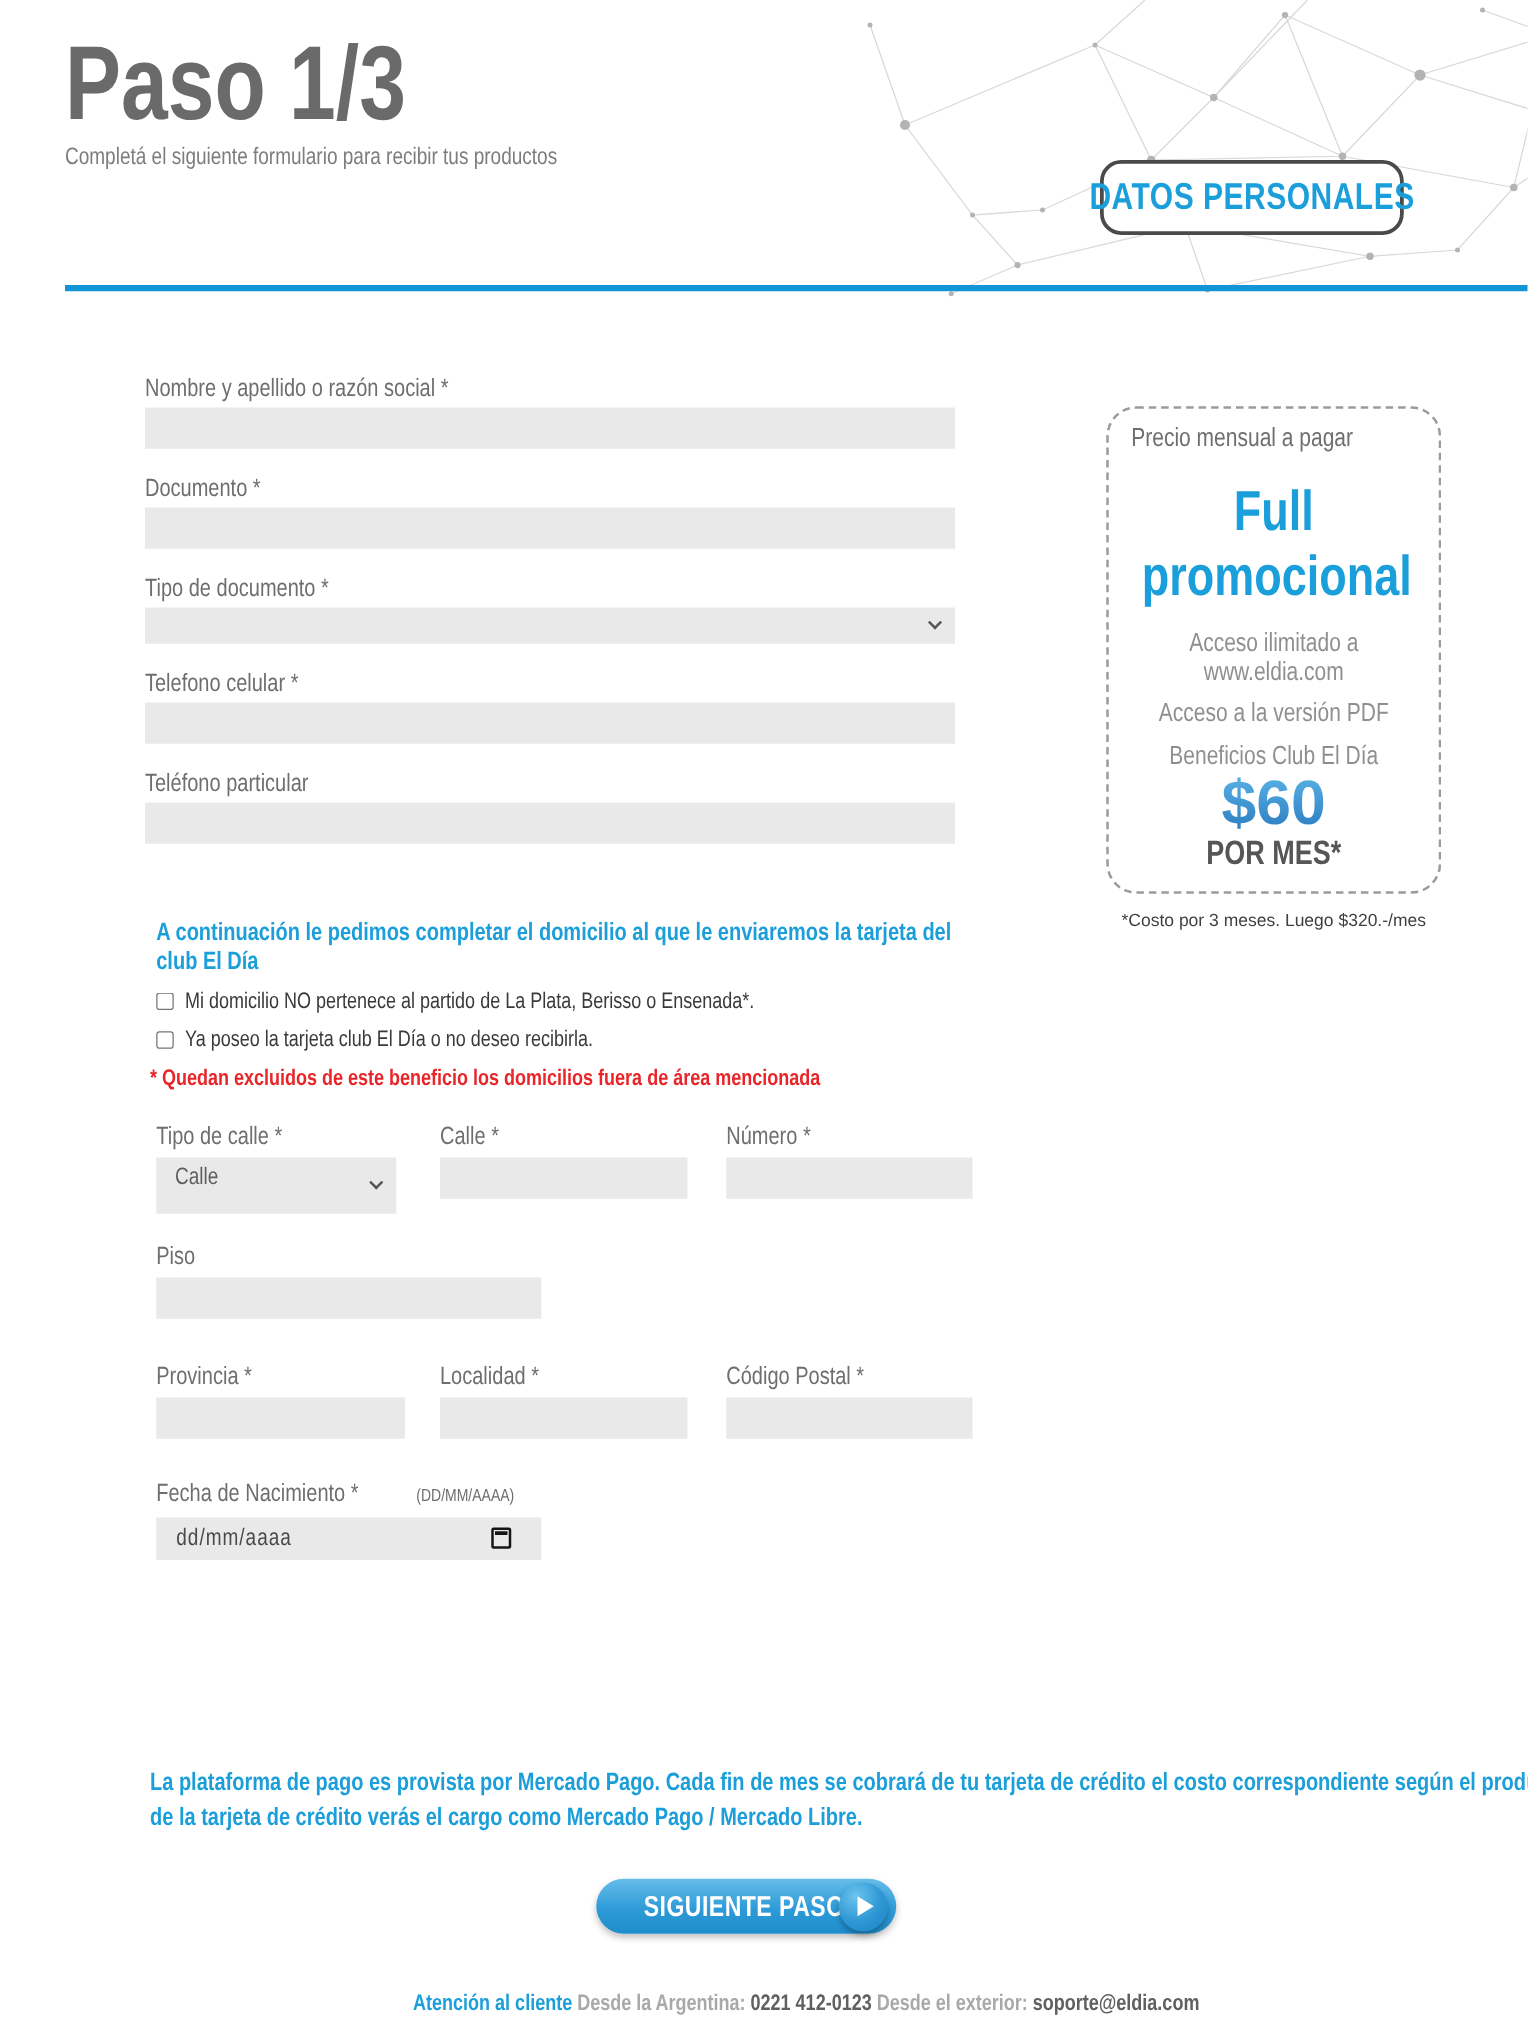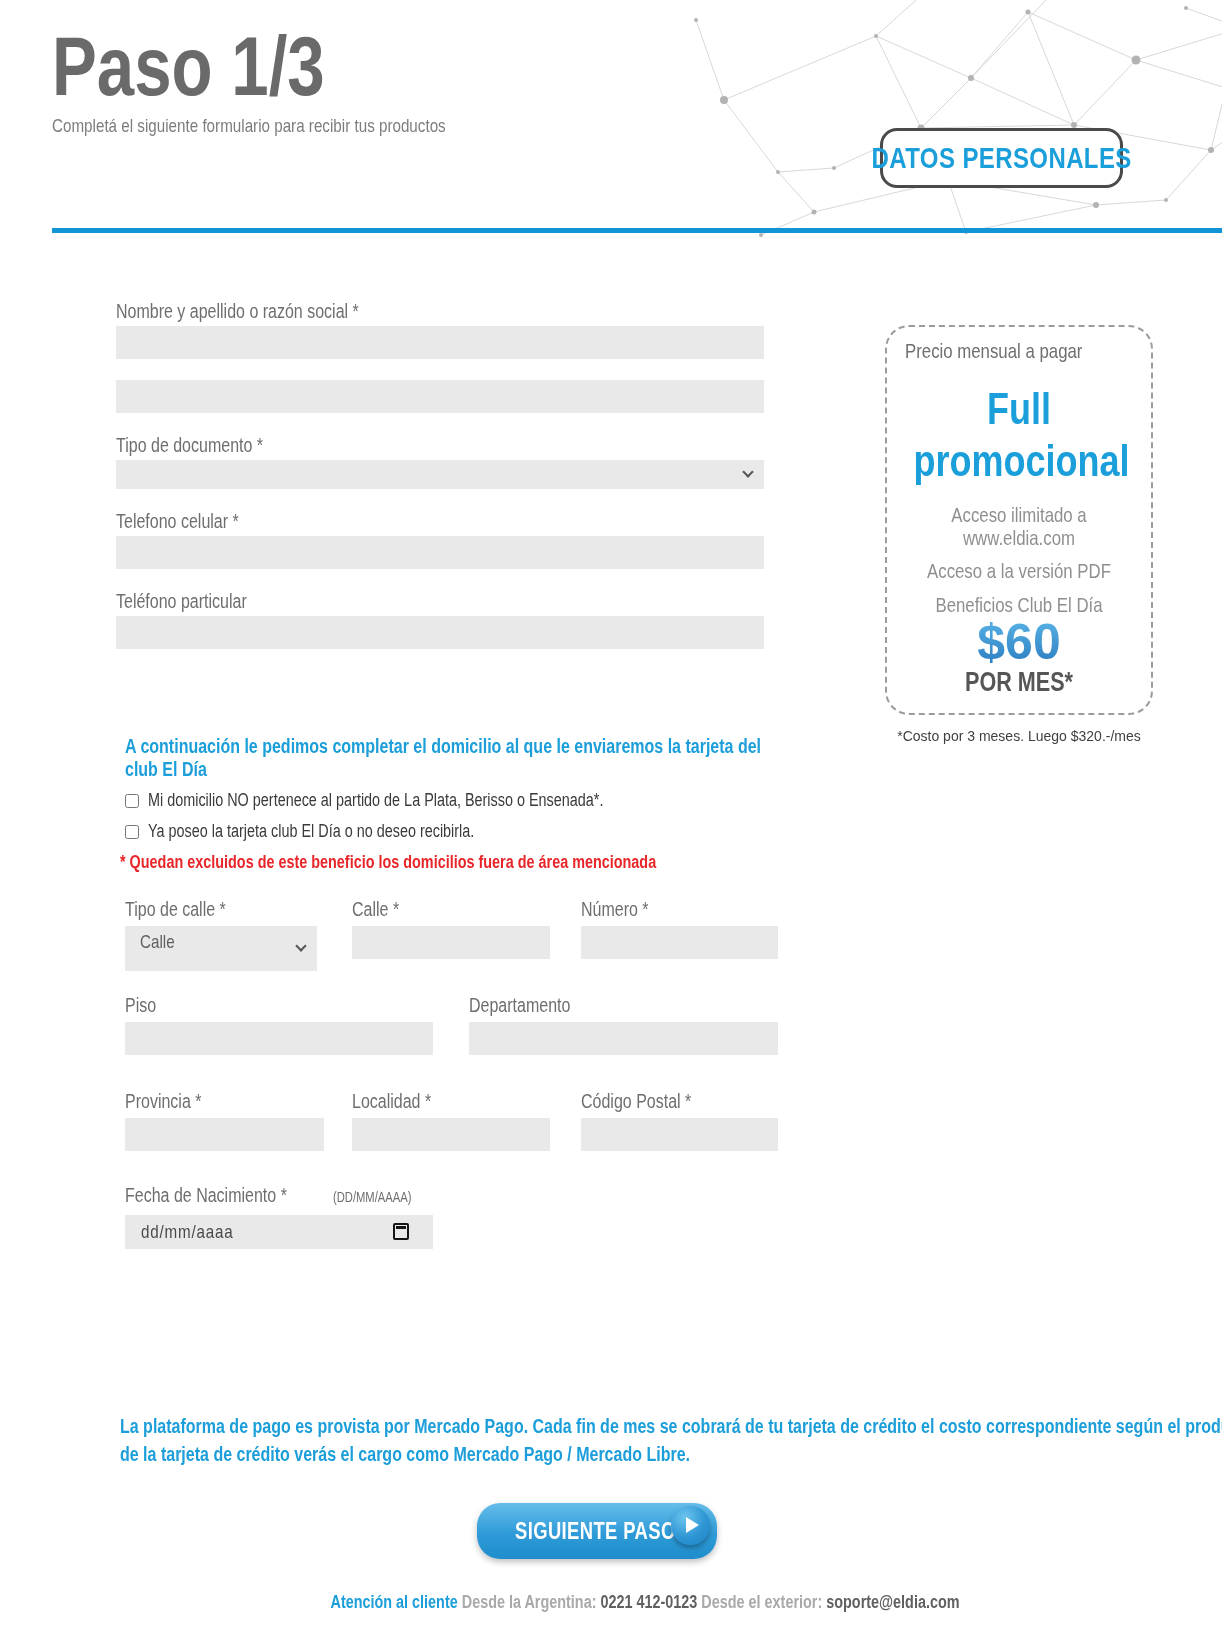--- a/index.html
+++ b/index.html
@@ -58,21 +58,21 @@
   .date-box .ph { position:absolute; left:16px; top:6px; font-size:19px; color:#4a4a4a; letter-spacing:1px; }
   .cal { position:absolute; right:24px; top:8px; width:16px; height:17px; border:2px solid #151515; border-radius:2px; }
   .cal:before { content:""; position:absolute; left:1px; right:1px; top:1px; height:3px; background:#151515; }
 
   #required-note { position:absolute; left:80px; top:1277px; font-size:20px; color:#4f4f4f; }
 
   #payment-note { position:absolute; left:86px; top:1412px; width:1325px;
                   font-size:20px; font-weight:bold; color:#1b9ed9; line-height:28px; }
 
   
-  #next-button { position:absolute; left:443px; top:1503px; width:240px; height:56px; border:0; cursor:pointer;
+  #next-button { position:absolute; left:443px; top:1503px; width:240px; height:44px; border:0; cursor:pointer;
                  border-radius:23px; background:linear-gradient(180deg,#66bdea 0%,#2e9bd8 55%,#1f8dcb 100%);
                  box-shadow:0 3px 6px rgba(0,0,0,.25); display:flex; align-items:center; }
   .btn-label { font-size:23px; font-weight:bold; color:#fff; letter-spacing:.5px; margin-left:38px; }
   .btn-circle { position:absolute; right:7px; top:3px; width:39px; height:39px; border-radius:50%;
                 background:radial-gradient(circle at 35% 28%, #6cc4ee 0%, #2e96d4 55%, #1b84c4 100%);
                 box-shadow:0 3px 5px rgba(0,0,0,.3); }
   .play { position:absolute; left:15px; top:11px; width:0; height:0;
           border-left:13px solid #fff; border-top:8px solid transparent; border-bottom:8px solid transparent; }
 
   
@@ -139,20 +139,21 @@
   </div>
 
   <div class="divider"></div>
 
   <div id="personal-fields">
     <div class="fgroup">
       <span class="flabel"><span class="cnd">Nombre y apellido o razón social *</span></span>
       <input class="tinput" type="text" style="">
     </div>
     <div class="fgroup">
+      <span class="flabel"><span class="cnd">Documento *</span></span>
       <input class="tinput" type="text" style="">
     </div>
     <div class="fgroup">
       <span class="flabel"><span class="cnd">Tipo de documento *</span></span>
       <div class="fselect" role="combobox">
         <span class="sel-val"></span>
         <span class="chev"></span>
       </div>
     </div>
     <div class="fgroup">
@@ -213,24 +214,20 @@
     </div>
     <div class="cell" style="left:456px; top:5px; width:197px;">
       <span class="flabel"><span class="cnd">Número *</span></span>
       <input class="tinput" type="text" style="">
     </div>
 
     <div class="cell" style="left:0; top:101px; width:308px;">
       <span class="flabel"><span class="cnd">Piso</span></span>
       <input class="tinput" type="text" style="">
     </div>
-    <div class="cell" style="left:344px; top:101px; width:309px;">
-      <span class="flabel"><span class="cnd">Departamento</span></span>
-      <input class="tinput" type="text" style="">
-    </div>
 
     <div class="cell" style="left:0; top:197px; width:199px;">
       <span class="flabel"><span class="cnd">Provincia *</span></span>
       <input class="tinput" type="text" style="">
     </div>
     <div class="cell" style="left:227px; top:197px; width:198px;">
       <span class="flabel"><span class="cnd">Localidad *</span></span>
       <input class="tinput" type="text" style="">
     </div>
     <div class="cell" style="left:456px; top:197px; width:197px;">

